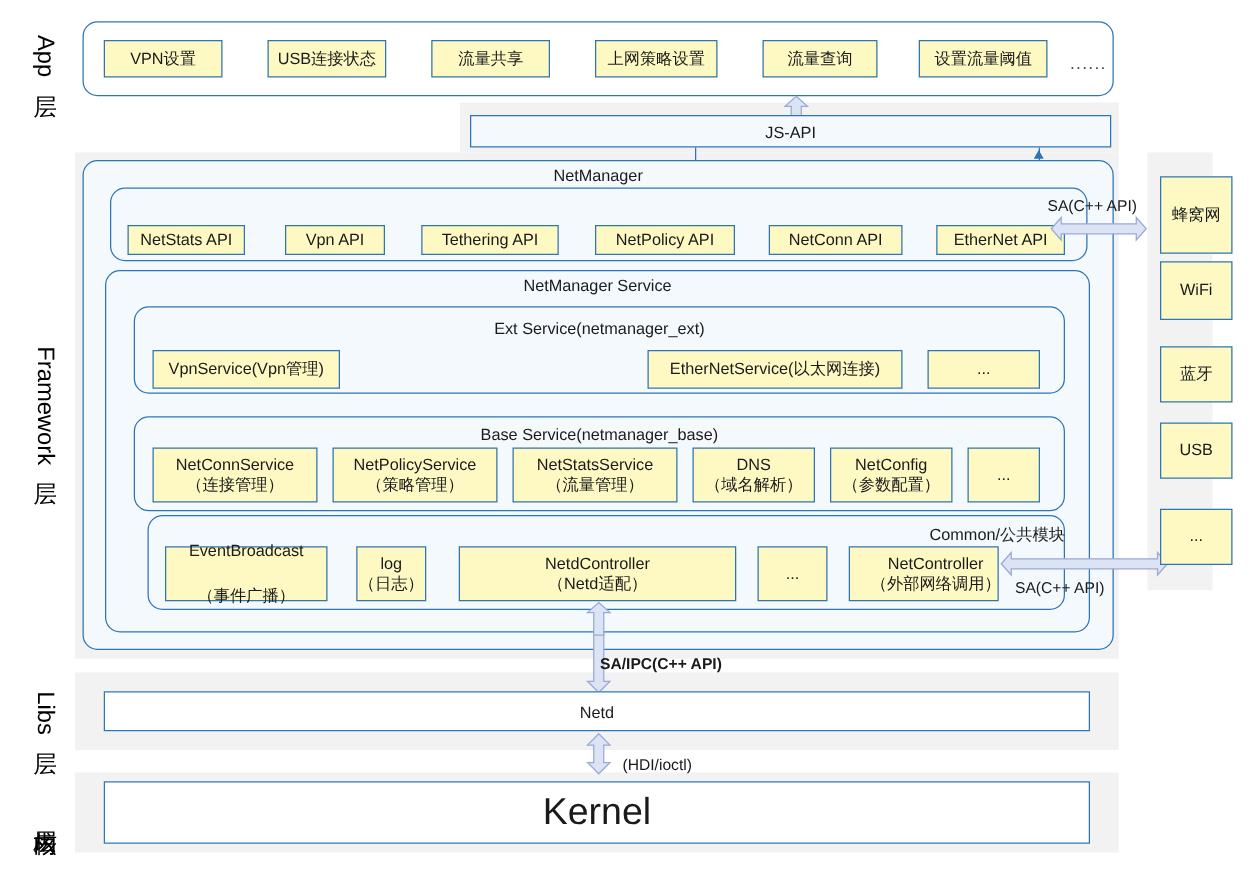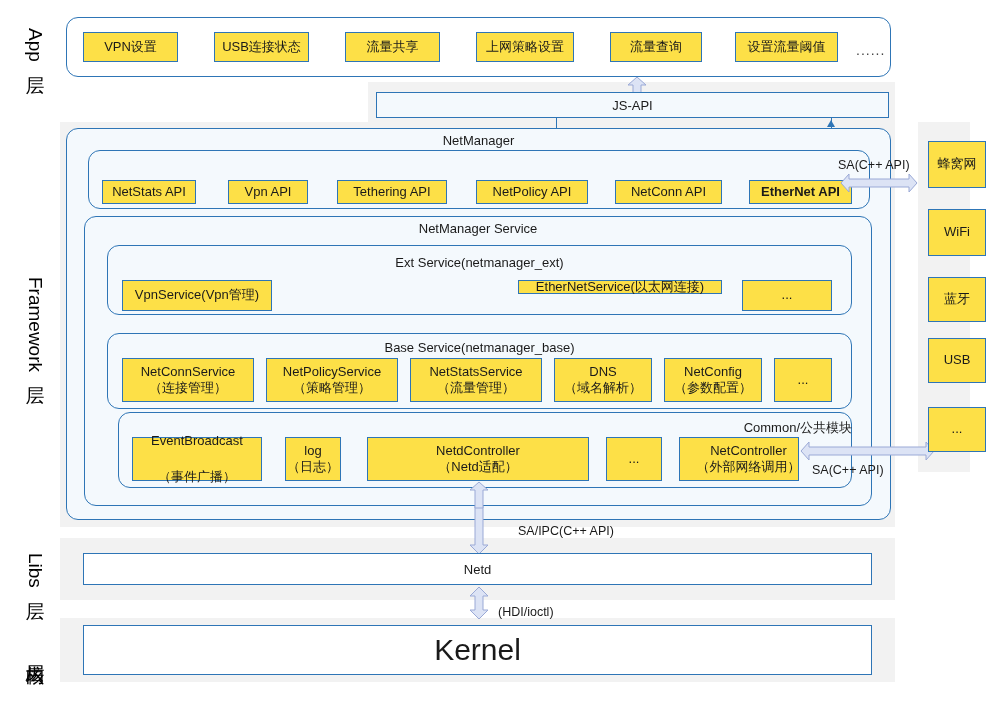--- a/index.html
+++ b/index.html
@@ -45,21 +45,21 @@
     border-radius: 12px;
     background: #f4f9fd;
   }
   .round-panel.white { background: #ffffff; }
 
   
   .node {
     position: absolute;
     box-sizing: border-box;
     border: 1px solid #2e75b6;
-    background: #fde047;
+    background: #fef9c3;
     display: flex;
     flex-direction: column;
     align-items: center;
     justify-content: center;
     font-size: 13px;
     line-height: 1.25;
     color: #1a1a1a;
     text-align: center;
     white-space: nowrap;
   }
@@ -180,41 +180,41 @@
   </div>
   <div class="node" style="left:337px; top:180px; width:110px; height:24px;">
     <span>Tethering API</span>
   </div>
   <div class="node" style="left:476px; top:180px; width:112px; height:24px;">
     <span>NetPolicy API</span>
   </div>
   <div class="node" style="left:615px; top:180px; width:107px; height:24px;">
     <span>NetConn API</span>
   </div>
-  <div class="node" style="left:749px; top:180px; width:103px; height:24px;font-weight:bold;">
+  <div class="node" style="left:749px; top:180px; width:103px; height:24px;">
     <span>EtherNet API</span>
   </div>
 
   <div class="flabel" style="left:838px; top:158px;">SA(C++ API)</div>
   <div class="blockarrow" style="left:840px; top:172px;">
     <svg width="78" height="22" viewBox="0 0 78 22">
       <polygon points="1,11 9,2 9,7 69,7 69,2 77,11 69,20 69,15 9,15 9,20" fill="#dce3f5" stroke="#9aa9d6" stroke-width="1"></polygon>
     </svg>
   </div>
 
   <div class="round-panel" style="left:84px; top:216px; width:788px; height:290px;"></div>
   <div class="caption" style="left:84px; top:221px; width:788px;">NetManager Service</div>
 
   <div class="round-panel" style="left:107px; top:245px; width:745px; height:70px;"></div>
   <div class="caption" style="left:107px; top:255px; width:745px;">Ext Service(netmanager_ext)</div>
 
   <div class="node" style="left:122px; top:280px; width:150px; height:31px;">
     <span>VpnService(Vpn管理)</span>
   </div>
-  <div class="node" style="left:518px; top:280px; width:204px; height:14px;">
+  <div class="node" style="left:518px; top:280px; width:204px; height:31px;">
     <span>EtherNetService(以太网连接)</span>
   </div>
   <div class="node" style="left:742px; top:280px; width:90px; height:31px;">
     <span>...</span>
   </div>
 
   <div class="round-panel" style="left:107px; top:333px; width:745px; height:76px;"></div>
   <div class="caption" style="left:107px; top:340px; width:745px;">Base Service(netmanager_base)</div>
 
   <div class="node" style="left:122px; top:358px; width:132px; height:44px;">
@@ -264,42 +264,42 @@
     <span class="sub">（外部网络调用）</span>
   </div>
 
   <div class="blockarrow" style="left:800px; top:440px;">
     <svg width="135" height="22" viewBox="0 0 135 22">
       <polygon points="1,11 9,2 9,7 126,7 126,2 134,11 126,20 126,15 9,15 9,20" fill="#dce3f5" stroke="#9aa9d6" stroke-width="1"></polygon>
     </svg>
   </div>
   <div class="flabel" style="left:812px; top:463px;">SA(C++ API)</div>
 
-  <div class="node" style="left:928px; top:141px; width:58px; height:47px;">
+  <div class="node" style="left:928px; top:141px; width:58px; height:62px;">
     <span>蜂窝网</span>
   </div>
   <div class="node" style="left:928px; top:209px; width:58px; height:47px;">
     <span>WiFi</span>
   </div>
   <div class="node" style="left:928px; top:277px; width:58px; height:45px;">
     <span>蓝牙</span>
   </div>
   <div class="node" style="left:928px; top:338px; width:58px; height:45px;">
     <span>USB</span>
   </div>
   <div class="node" style="left:928px; top:407px; width:58px; height:45px;">
     <span>...</span>
   </div>
 
   <div class="blockarrow" style="left:468px; top:505px;">
     <svg width="22" height="50" viewBox="0 0 22 50">
       <polygon points="11,49 2,40 7,40 7,1 15,1 15,40 20,40" fill="#dce3f5" stroke="#9aa9d6" stroke-width="1"></polygon>
     </svg>
   </div>
-  <div class="flabel" style="left:518px; top:524px;">SA/IPC(C++ API)</div>
+  <div class="flabel" style="left:480px; top:524px;font-weight:bold;">SA/IPC(C++ API)</div>
 
   <div class="blockarrow" style="left:468px; top:481px;">
     <svg width="22" height="28" viewBox="0 0 22 28">
       <polygon points="11,1 20,9 15,9 15,27 7,27 7,9 2,9" fill="#dce3f5" stroke="#9aa9d6" stroke-width="1"></polygon>
     </svg>
   </div>
 
   <div class="bar white" style="left:83px; top:553px; width:789px; height:32px;">
     <span>Netd</span>
   </div>

